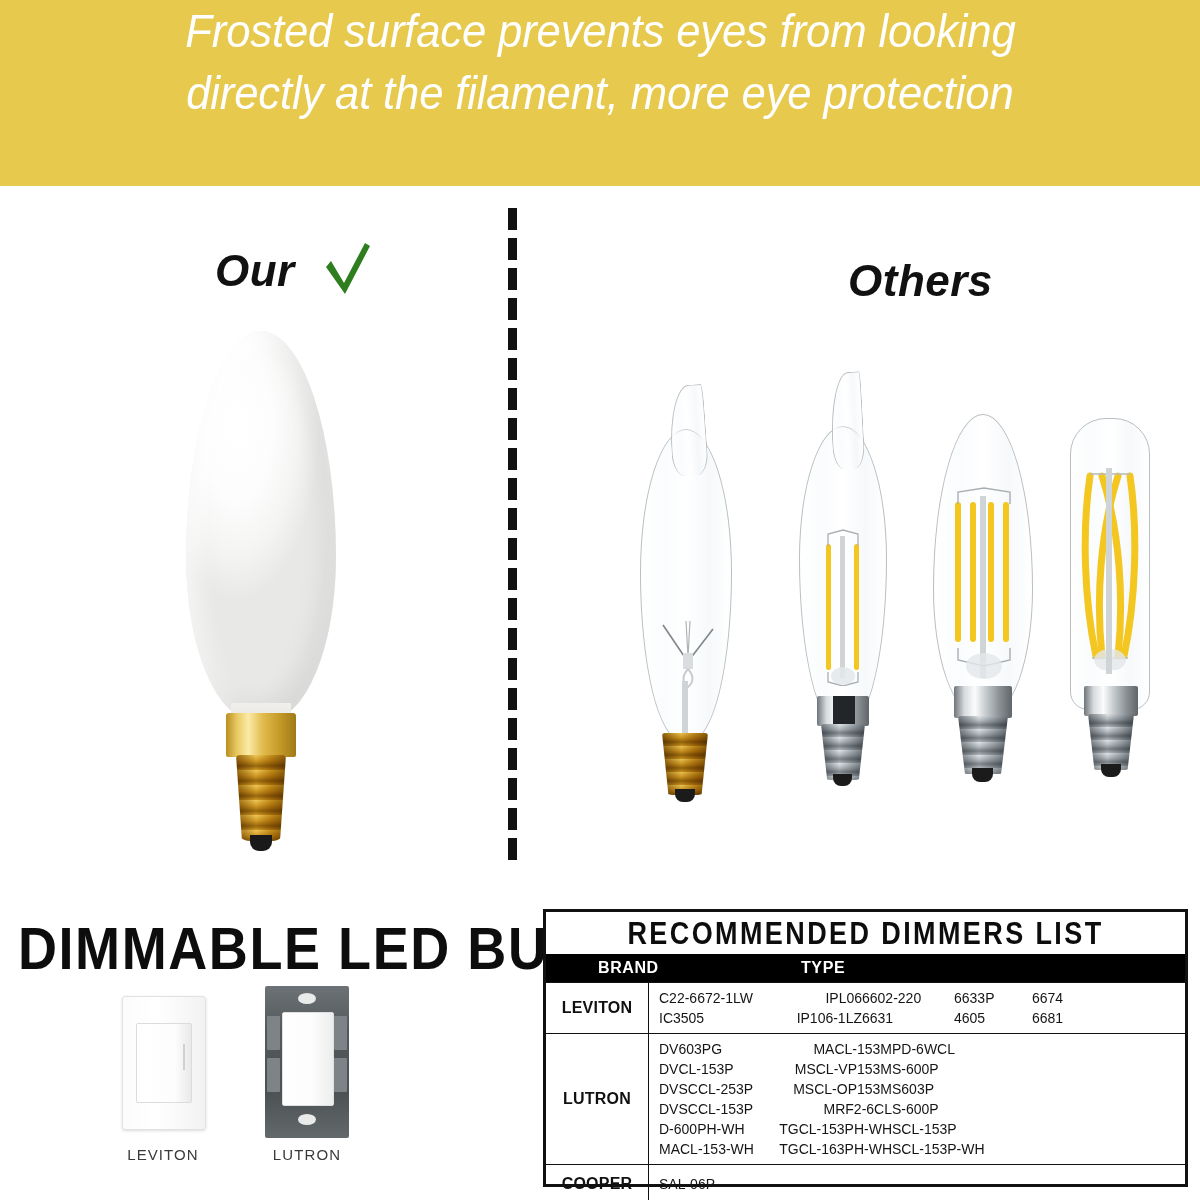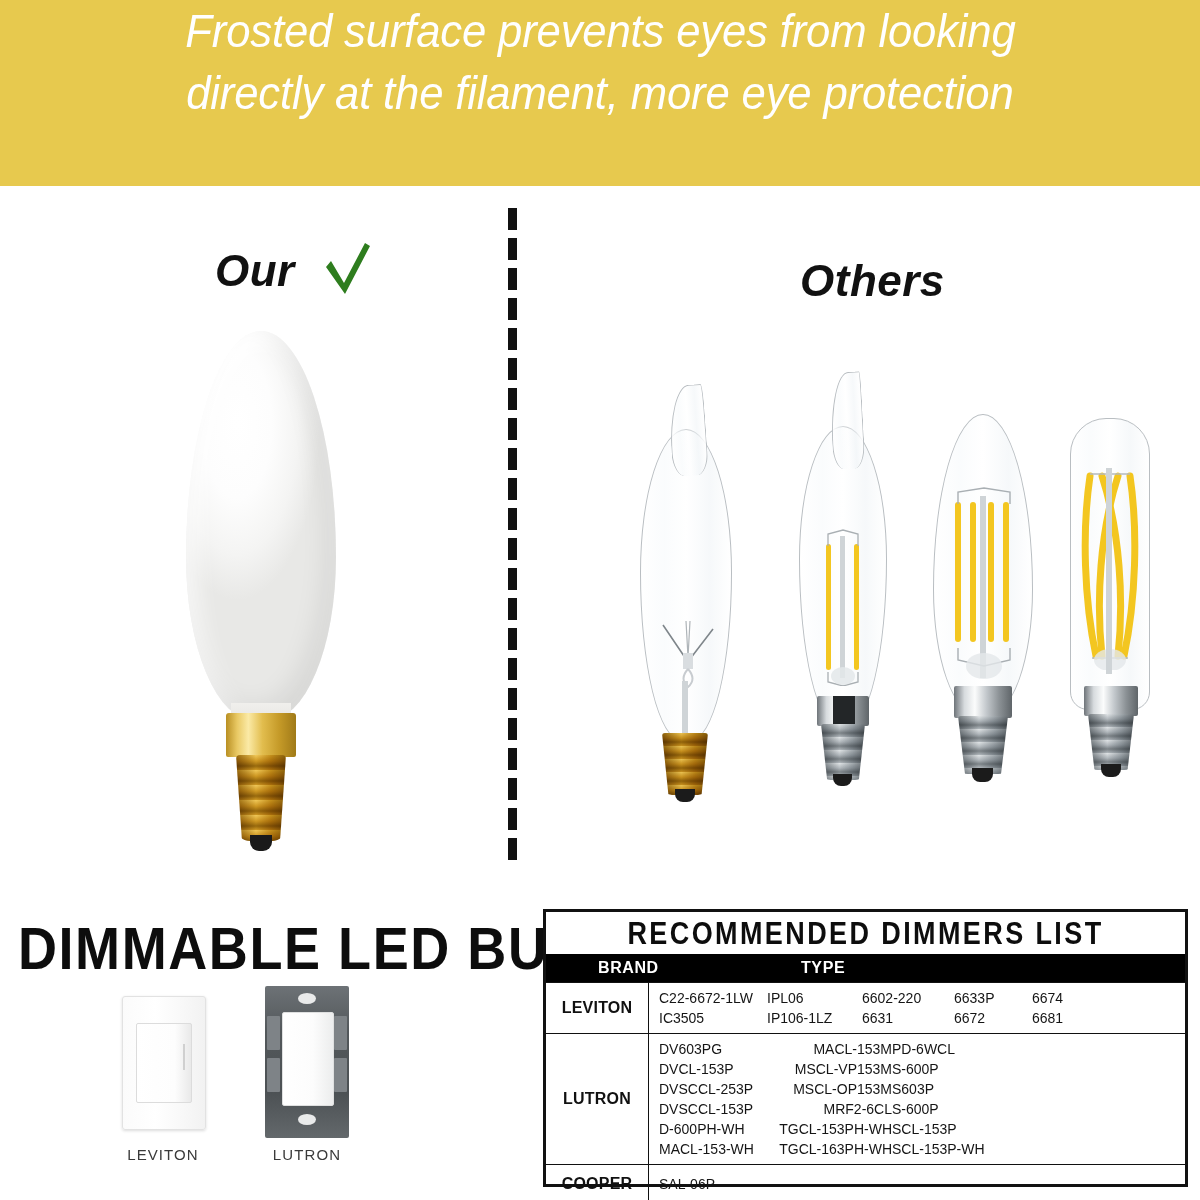--- a/index.html
+++ b/index.html
@@ -52,21 +52,21 @@
     position: absolute;
     left: 215px; top: 55px;
     display: flex; align-items: center; gap: 26px;
   }
   #label-our .txt {
     font-size: 44px; font-style: italic; font-weight: 600;
     color: #111; letter-spacing: 0.5px;
   }
   #label-others {
     position: absolute;
-    left: 800px; top: 70px;
+    left: 848px; top: 70px;
     font-size: 44px; font-style: italic; font-weight: 600;
     color: #111; letter-spacing: 0.5px;
   }
 
   
   #our-bulb { position: absolute; left: 186px; top: 145px; width: 150px; height: 520px; }
   .frost-glass {
     position: absolute; left: 0; top: 0;
     width: 150px; height: 390px;
     border-radius: 50% 50% 46% 46% / 58% 58% 42% 42%;
@@ -252,21 +252,21 @@
     display: flex;
     padding: 5px 16px 5px 10px;
     box-sizing: border-box;
   }
   .tcol { display: flex; flex-direction: column; }
   .tcell {
     font-size: 14px; color: #151515;
     line-height: 20px; white-space: nowrap;
   }
   #row-leviton .bcell-type .tcol:nth-child(1) { width: 108px; }
-  #row-leviton .bcell-type .tcol:nth-child(2) { width: 95px; }
+  #row-leviton .bcell-type .tcol:nth-child(2) { width: 95px; align-items: flex-end; }
   #row-leviton .bcell-type .tcol:nth-child(3) { width: 92px; }
   #row-leviton .bcell-type .tcol:nth-child(4) { width: 78px; }
   #row-lutron  .bcell-type .tcol:nth-child(1) { width: 105px; }
   #row-lutron  .bcell-type .tcol:nth-child(2) { width: 128px; text-align: right; }
   #row-lutron  .bcell-type .tcol:nth-child(3) { width: 140px; }
 </style>
 </head>
 <body>
 
 <div id="banner">
@@ -409,21 +409,21 @@
       <div class="tcol">
         <span class="tcell">IPL06</span>
         <span class="tcell">IP106-1LZ</span>
       </div>
       <div class="tcol">
         <span class="tcell">6602-220</span>
         <span class="tcell">6631</span>
       </div>
       <div class="tcol">
         <span class="tcell">6633P</span>
-        <span class="tcell">6672</span>
+        <span class="tcell">4605</span>
       </div>
       <div class="tcol">
         <span class="tcell">6674</span>
         <span class="tcell">6681</span>
       </div>
     </div>
   </div>
 
   <div class="brow" id="row-lutron">
     <div class="bcell-brand">LUTRON</div>

